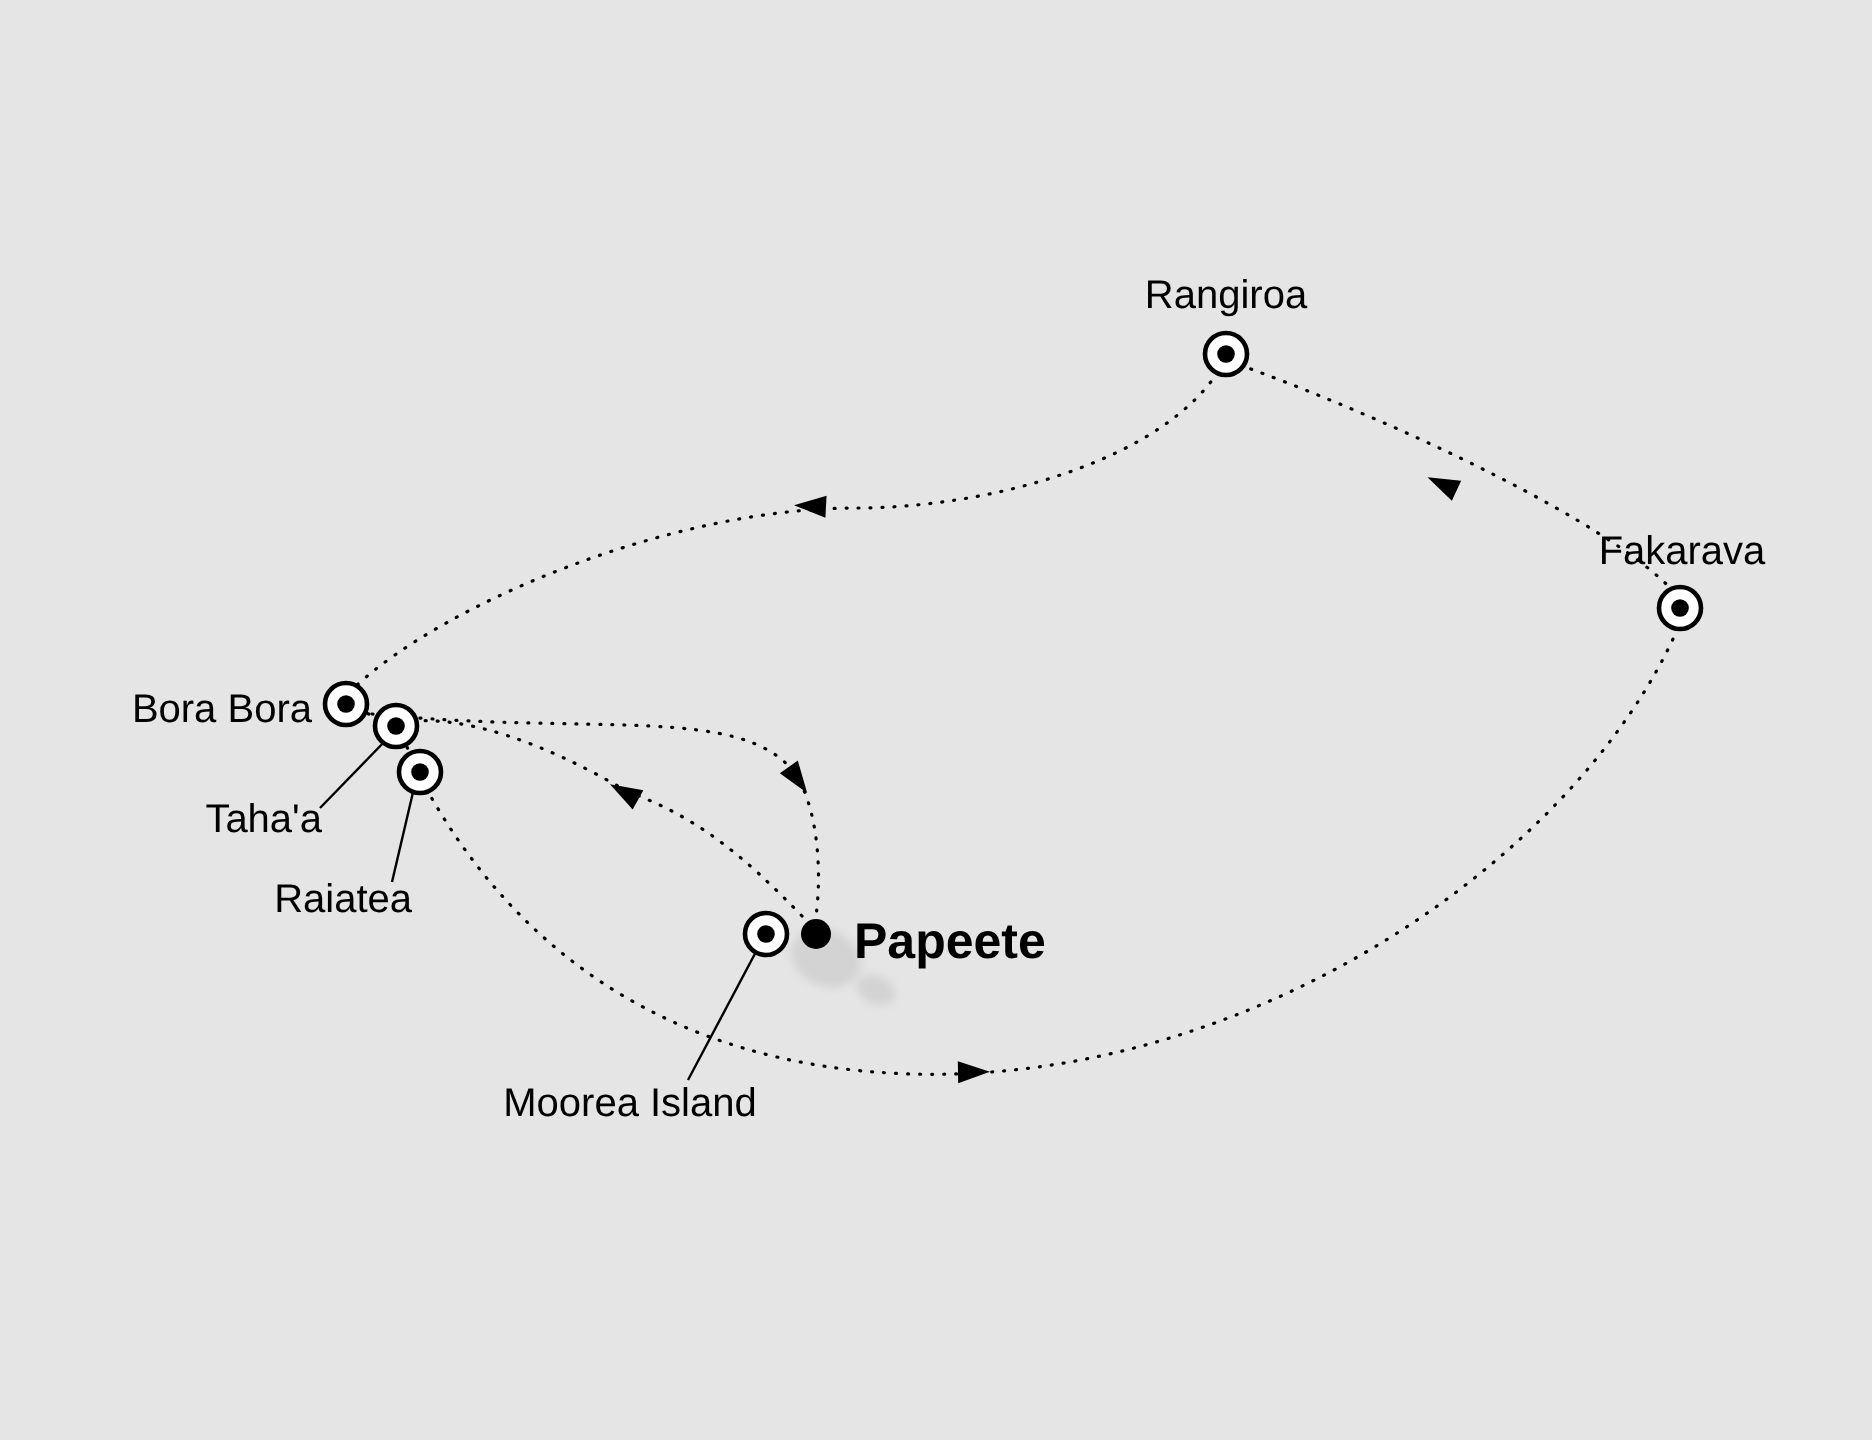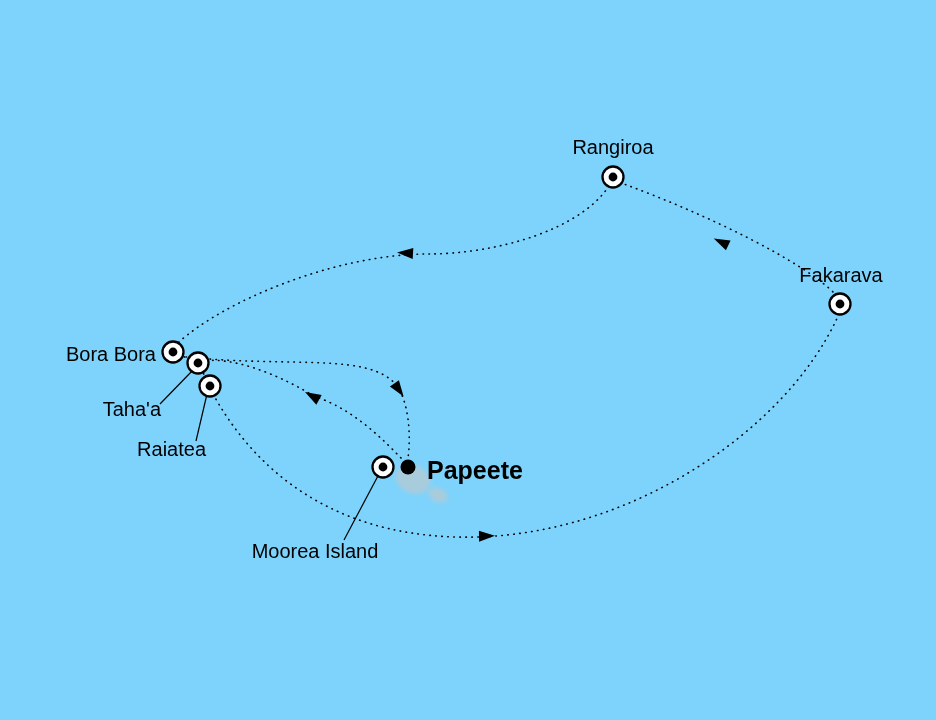--- a/index.html
+++ b/index.html
@@ -7,21 +7,21 @@
     padding: 0;
     background: #ffffff;
     width: 936px;
     height: 720px;
     overflow: hidden;
   }
   .map-wrap {
     position: relative;
     width: 936px;
     height: 720px;
-    background: #7dd3fc;
+    background: #e5e5e5;
   }
   svg { display: block; }
   text {
     font-family: "Liberation Sans", sans-serif;
     fill: #000000;
   }
   .port-label {
     font-size: 20px;
     font-weight: 400;
   }

